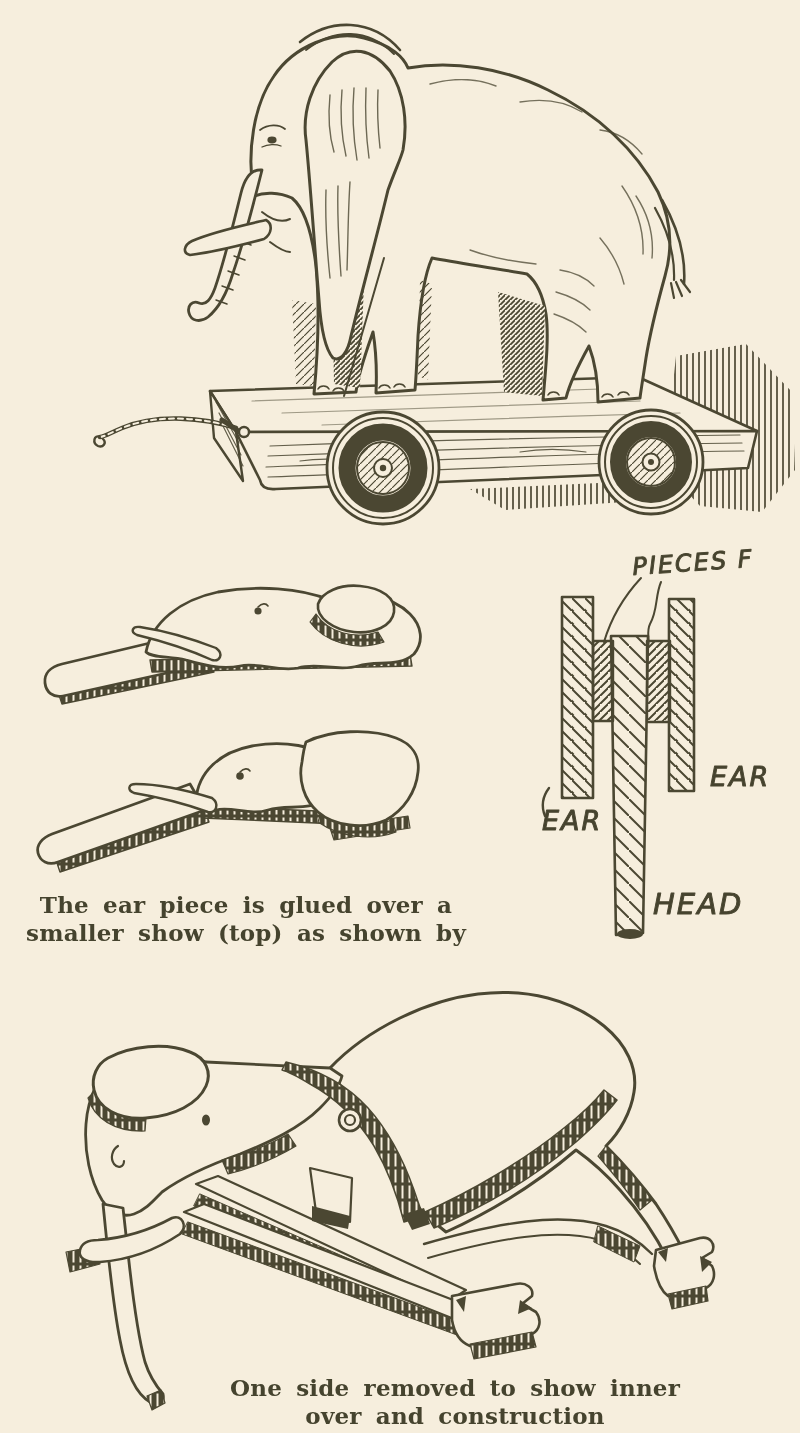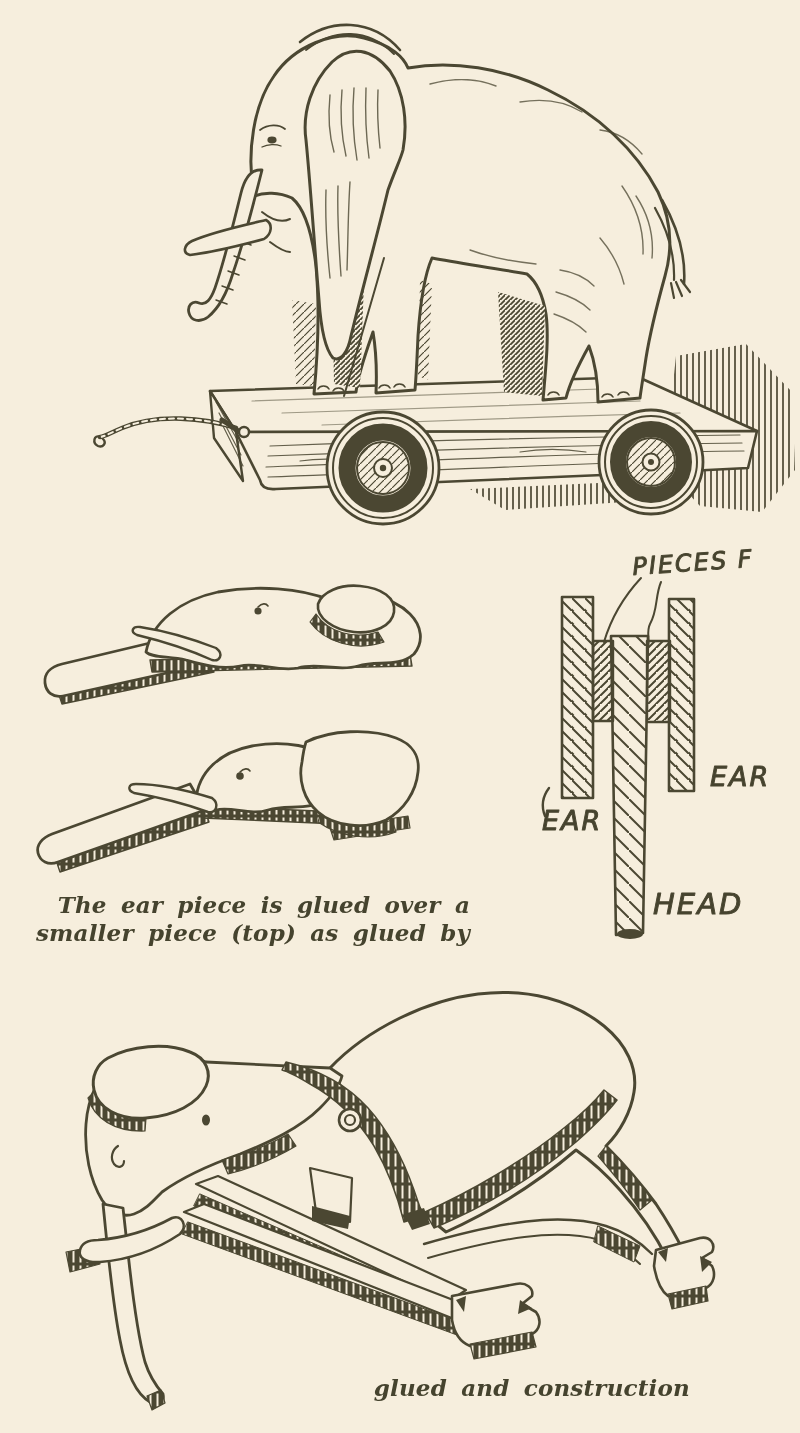--- a/index.html
+++ b/index.html
@@ -4,22 +4,22 @@
 <style>
   html,body{margin:0;padding:0;}
   .page{
     position:relative;width:800px;height:1433px;
     background:#f6eedd;overflow:hidden;
     font-family:"DejaVu Serif","Liberation Serif",serif;
   }
   svg.art{position:absolute;left:0;top:0;display:block;}
   .caption{
     position:absolute;color:#45432e;
-    font-style:italic;font-weight:bold;
-    font-size:23px;line-height:28px;text-align:right;
+    font-weight:bold;
+    font-size:23px;line-height:28px;text-align:center;
     letter-spacing:.2px;word-spacing:6px;
   }
   .caption-ear{left:22px;top:891px;width:448px;}
   .caption-cutaway{left:220px;top:1374px;width:470px;}
   .diagram-label{
     font-family:"DejaVu Sans","Liberation Sans",sans-serif;
     font-style:italic;font-weight:500;
     fill:#45432e;letter-spacing:2px;
   }
 </style>
@@ -430,20 +430,21 @@
 
     <g>
       <circle cx="350" cy="1120" r="11" fill="#f6eedd" stroke-width="2.6"></circle>
       <circle cx="350" cy="1120" r="5" stroke-width="2.2"></circle>
     </g>
   </g>
 </svg>
 
   <div class="caption caption-ear">
     <div>The ear piece is glued over a</div>
-    <div>smaller piece (top) as glued by</div>
+    <div>smaller show (top) as shown by</div>
   </div>
 
   <div class="caption caption-cutaway">
-    <div>glued and construction</div>
+    <div>One side removed to show inner</div>
+    <div>over and construction</div>
   </div>
 
 </div>
 
 </body></html>

